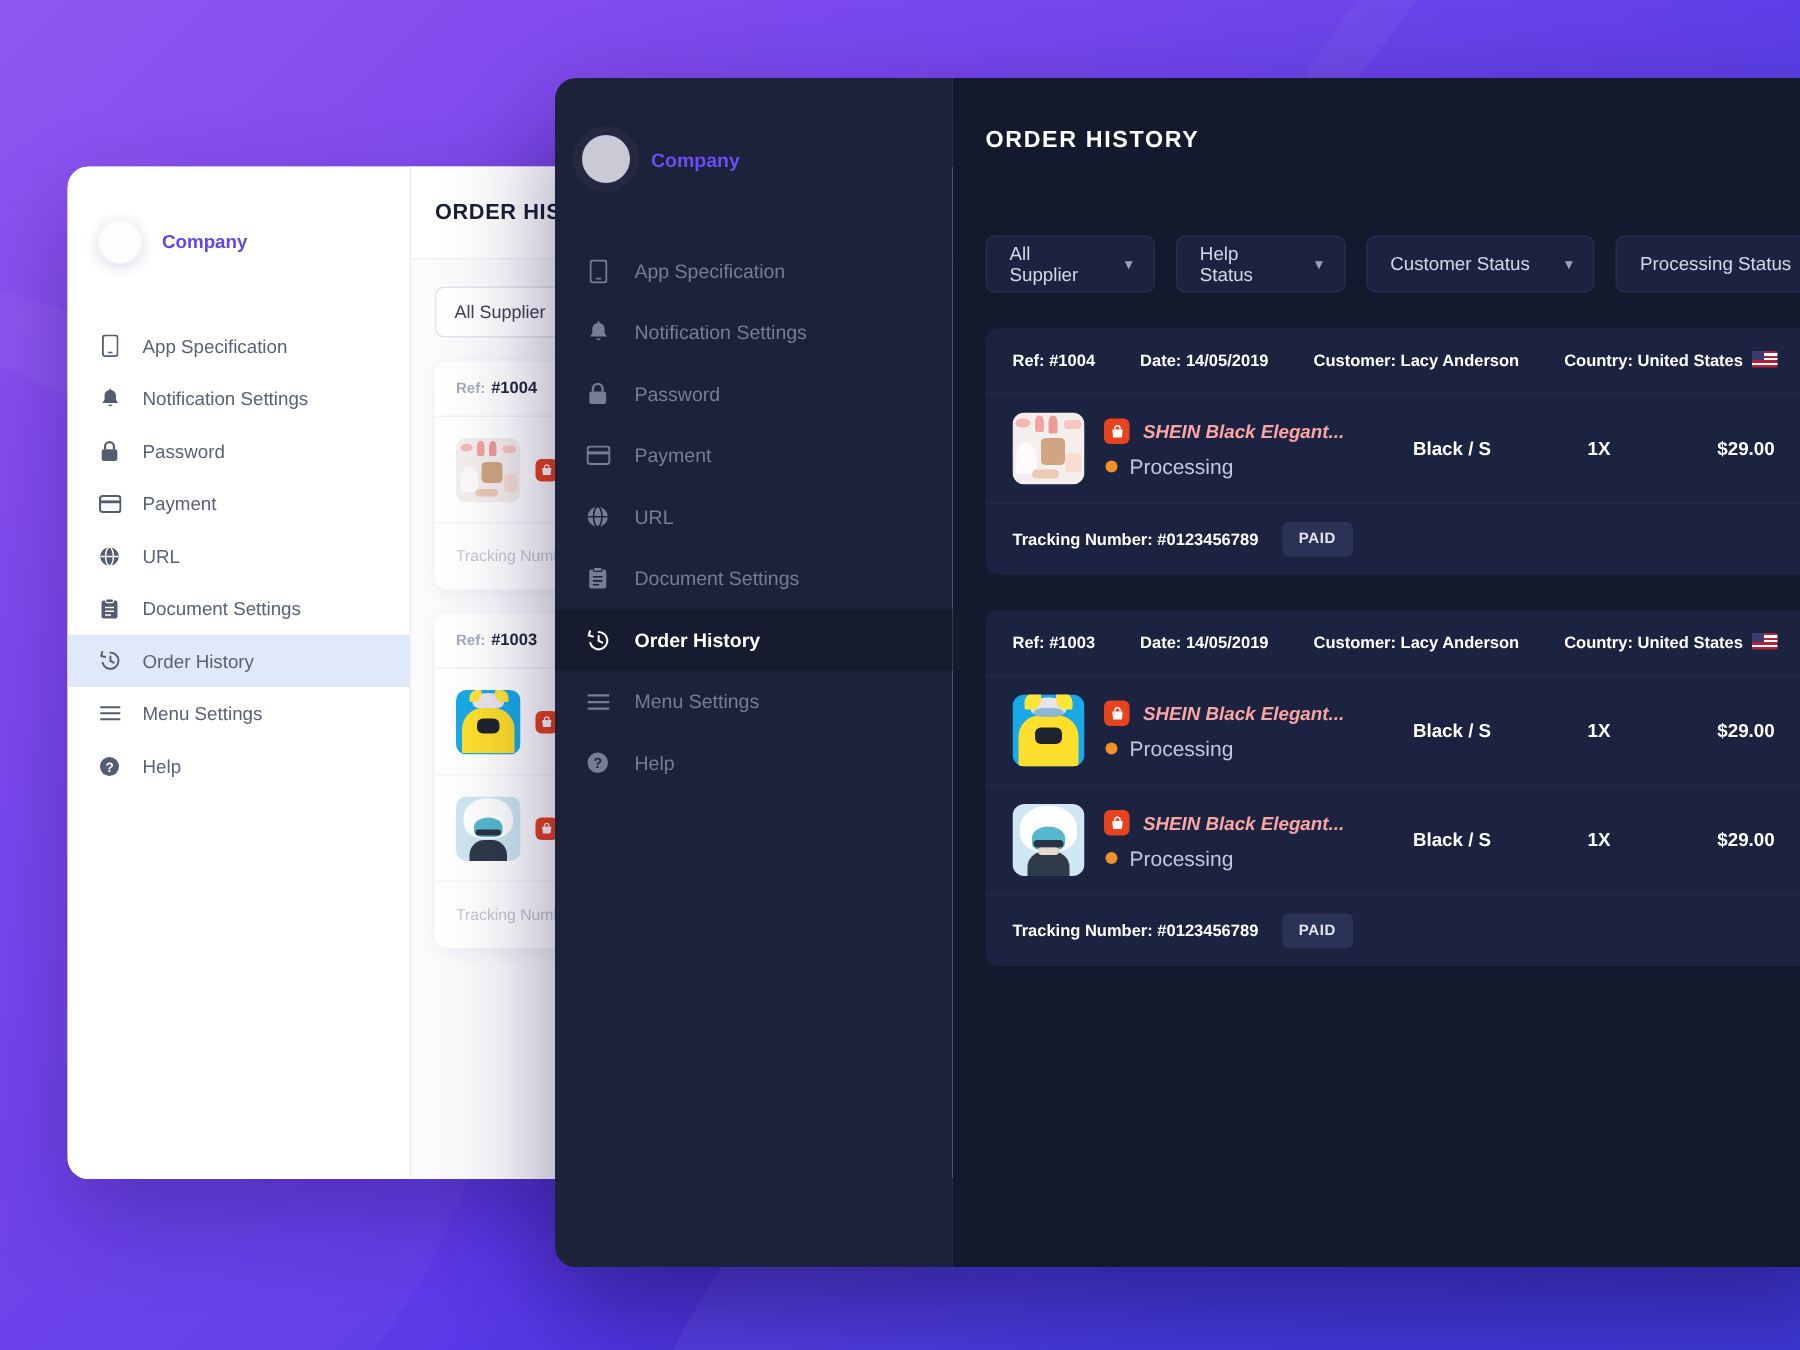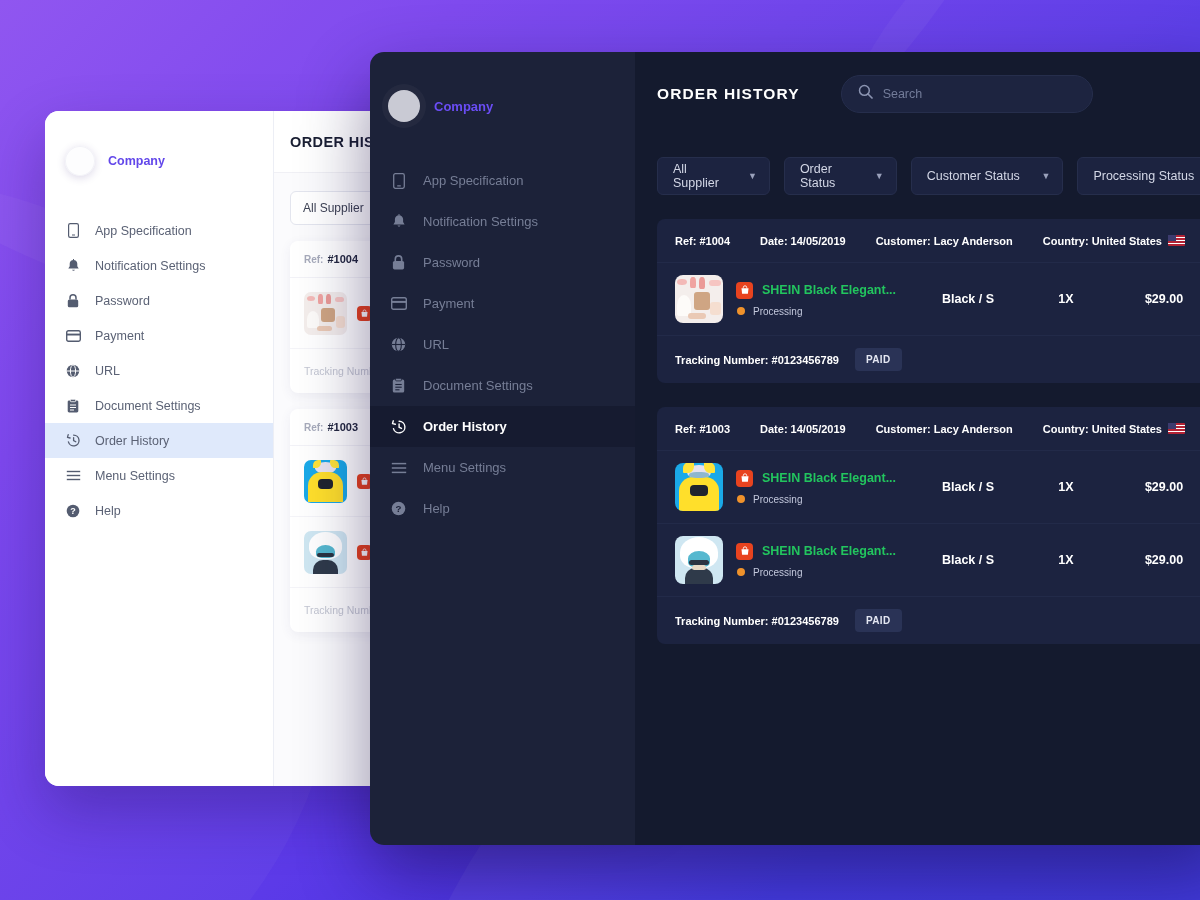--- a/index.html
+++ b/index.html
@@ -183,24 +183,24 @@
     height: 73px; display: flex; align-items: center; padding-left: 18px;
     border-bottom: 1px solid #222a49;
   }
   .prod-thumb { width: 48px; height: 48px; border-radius: 8px; overflow: hidden; flex: 0 0 48px; }
   .prod-info { margin-left: 13px; width: 182px; }
   .prod-line1 { display: flex; align-items: center; gap: 9px; }
   .shein-badge {
     width: 17px; height: 17px; border-radius: 4px; background: #e8431f;
     display: flex; align-items: center; justify-content: center; flex: 0 0 17px;
   }
-  .prod-name { color: #22c55e; font-size: 12.5px; font-weight: bold; }
+  .prod-name { color: #fca5a5; font-size: 12.5px; font-weight: bold; font-style: italic; }
   .prod-line2 { display: flex; align-items: center; gap: 8px; margin-top: 7px; padding-left: 1px; }
   .proc-dot { width: 8px; height: 8px; border-radius: 50%; background: #f0922b; flex: 0 0 8px; }
-  .proc-text { color: #c3c8dc; font-size: 10px; }
+  .proc-text { color: #c3c8dc; font-size: 14px; }
   .prod-variant { width: 100px; text-align: center; color: #ffffff; font-size: 12.5px; font-weight: bold; }
   .prod-qty { width: 96px; text-align: center; color: #ffffff; font-size: 12.5px; font-weight: bold; }
   .prod-price { width: 100px; text-align: center; color: #ffffff; font-size: 12.5px; font-weight: bold; }
 
   .track-row { height: 47px; display: flex; align-items: center; gap: 16px; padding-left: 18px; }
   .track-text { color: #ffffff; font-size: 11px; font-weight: bold; }
   .paid-badge {
     background: #2a3356; color: #e4e7f2; font-size: 10px; font-weight: bold;
     padding: 6px 11px; border-radius: 4px; letter-spacing: .4px;
   }
@@ -528,38 +528,29 @@
           <span>Help</span>
         </div>
 
       </div>
     </div>
 
     <div id="dark-main">
 
       <div class="dm-head">
         <span class="dm-title">ORDER HISTORY</span>
-        <div class="dm-search">
-          <span>
-            <svg width="15" height="15" viewBox="0 0 15 15">
-                <circle cx="6.4" cy="6.4" r="4.9" fill="none" stroke="#8a93b0" stroke-width="1.5"></circle>
-                <line x1="10" y1="10" x2="14" y2="14" stroke="#8a93b0" stroke-width="1.7" stroke-linecap="round"></line>
-              </svg>
-          </span>
-          <span class="dm-search-ph">Search</span>
-        </div>
       </div>
 
       <div class="dm-filters">
         <div class="dm-select sel-w1">
           <span>All Supplier</span>
           <span class="caret">▼</span>
         </div>
         <div class="dm-select sel-w2">
-          <span>Order Status</span>
+          <span>Help Status</span>
           <span class="caret">▼</span>
         </div>
         <div class="dm-select sel-w3">
           <span>Customer Status</span>
           <span class="caret">▼</span>
         </div>
         <div class="dm-select sel-w4">
           <span>Processing Status</span>
 
         </div>

